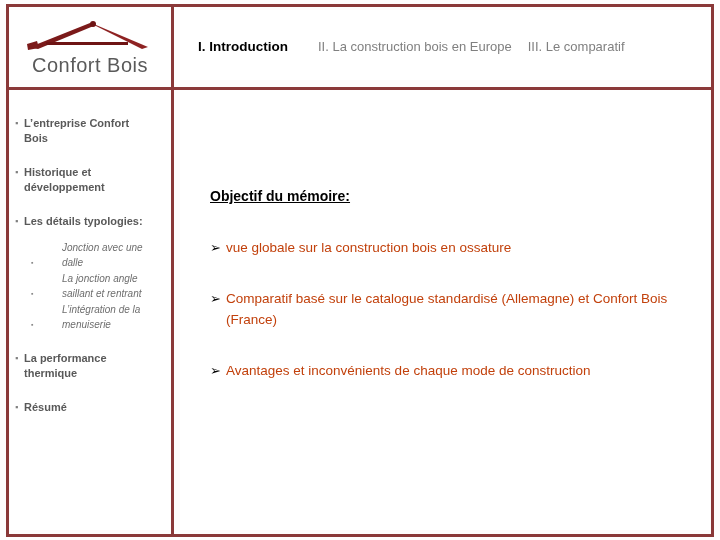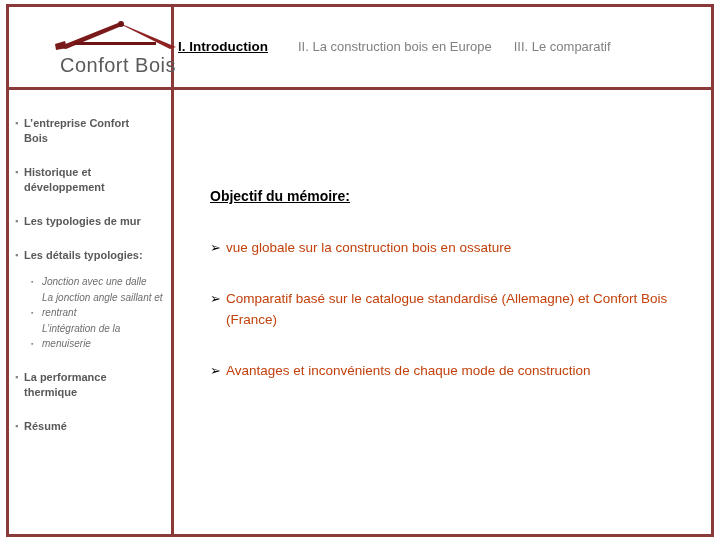--- a/index.html
+++ b/index.html
@@ -35,21 +35,20 @@
   #logo-area {
     position: absolute;
     left: 9px;
     top: 7px;
     width: 162px;
     height: 80px;
     display: flex;
     flex-direction: column;
     align-items: center;
     justify-content: center;
-    margin-left: 28px;
   }
   #logo-mark { width: 132px; height: 34px; display: block; }
   #logo-word {
     font-family: "Liberation Sans", sans-serif;
     font-size: 20px;
     letter-spacing: 0.5px;
     color: #5a5a5a;
     margin-top: 2px;
     white-space: nowrap;
     font-weight: 400;
@@ -70,23 +69,23 @@
     font-size: 13px;
     color: #808080;
     padding: 0 0 0 0;
     white-space: nowrap;
   }
   .tab.active {
     color: #000000;
     font-weight: bold;
     font-size: 13.5px;
   }
-  .tab-gap-1 { margin-left: 4px; text-decoration: underline; }
+  .tab-gap-1 { margin-left: 24px; }
   .tab-gap-2 { margin-left: 30px; }
-  .tab-gap-3 { margin-left: 22px; }
+  .tab-gap-3 { margin-left: 16px; }
 
   
   #sidebar {
     position: absolute;
     left: 9px;
     top: 92px;
     width: 162px;
     height: 441px;
     padding: 24px 6px 15px 6px;
   }
@@ -113,20 +112,21 @@
   }
 
   .sub-list {
     margin: -8px 0 19px 0;
     padding-left: 16px;
   }
   .sub-item {
     display: flex;
     align-items: flex-end;
     margin-bottom: 1px;
+    gap: 20px;
   }
   .sub-bullet {
     flex: 0 0 auto;
     width: 11px;
     font-size: 7px;
     line-height: 15px;
     color: #8a8a8a;
   }
   .sub-bullet::before { content: "\25AA"; }
   .sub-label {
@@ -208,24 +208,20 @@
     <div class="side-item">
       <span class="side-bullet"></span>
       <span class="side-label">L’entreprise Confort Bois</span>
     </div>
 
     <div class="side-item">
       <span class="side-bullet"></span>
       <span class="side-label">Historique et développement</span>
     </div>
 
-    <div class="side-item">
-      <span class="side-bullet"></span>
-      <span class="side-label">Les typologies de mur</span>
-    </div>
 
     <div class="side-item">
       <span class="side-bullet"></span>
       <span class="side-label">Les détails typologies:</span>
     </div>
 
     <div class="sub-list">
       <div class="sub-item">
         <span class="sub-bullet"></span>
         <span class="sub-label">Jonction avec une dalle</span>

